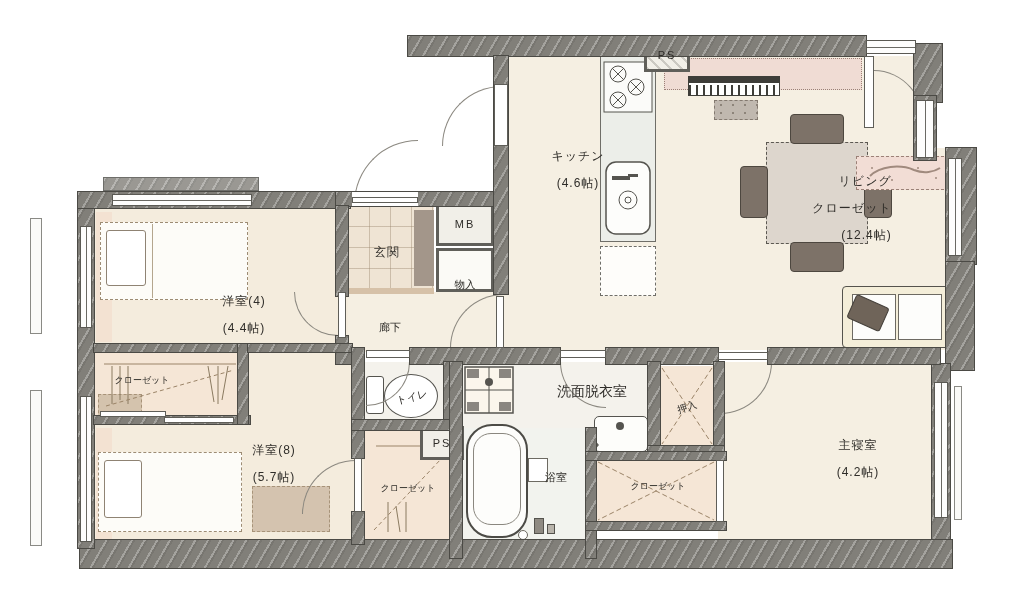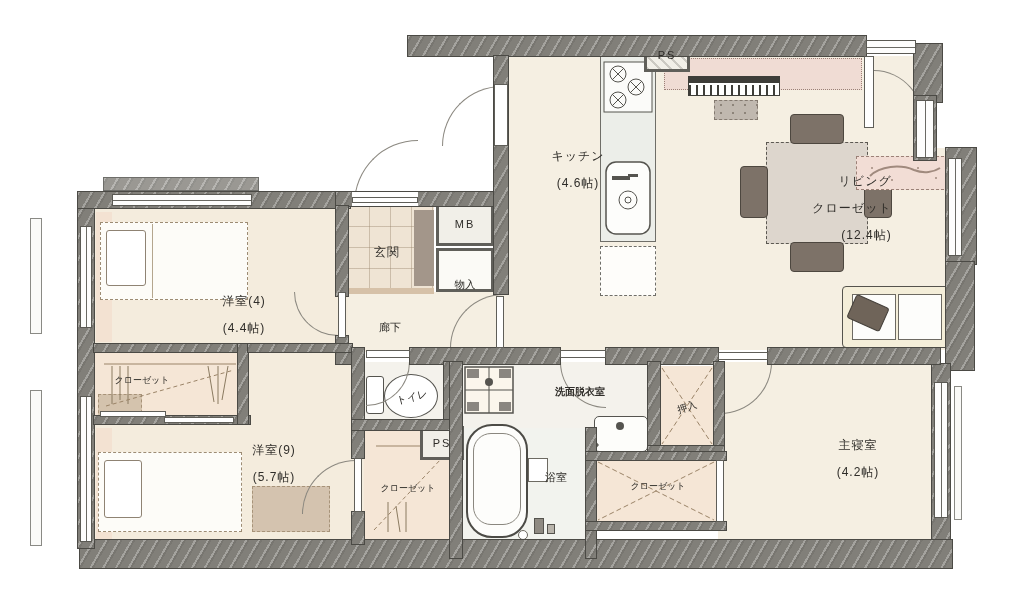--- a/index.html
+++ b/index.html
@@ -244,31 +244,31 @@
   <div class="lbl" style="left:852px;top:202px;text-align:right;">
     <span class="ln">リビング</span>
     <span class="ln">クローゼット</span>
     <span class="ln">(12.4帖)</span>
   </div>
   <div class="lbl" style="left:244px;top:309px;">
     <span class="ln">洋室(4)</span>
     <span class="ln">(4.4帖)</span>
   </div>
   <div class="lbl" style="left:274px;top:458px;">
-    <span class="ln">洋室(9)</span>
+    <span class="ln">洋室(8)</span>
     <span class="ln">(5.7帖)</span>
   </div>
   <div class="lbl" style="left:858px;top:453px;">
     <span class="ln">主寝室</span>
     <span class="ln">(4.2帖)</span>
   </div>
   <div class="lbl" style="left:387px;top:252px;">玄関</div>
   <div class="lbl lbl-sm" style="left:390px;top:327px;font-size:11px;">廊下</div>
   <div class="lbl lbl-sm" style="left:412px;top:397px;font-size:10.5px;transform:translate(-50%,-50%) rotate(-14deg);">トイレ</div>
-  <div class="lbl lbl-sm" style="left:580px;top:391px;font-size:10px;font-weight:bold;">洗面脱衣室</div>
+  <div class="lbl lbl-sm" style="left:592px;top:391px;font-size:14px;">洗面脱衣室</div>
   <div class="lbl lbl-sm" style="left:556px;top:477px;font-size:11px;">浴室</div>
   <div class="lbl lbl-sm" style="left:465px;top:224px;font-size:11px;letter-spacing:2px;">MB</div>
   <div class="lbl lbl-sm" style="left:465px;top:269px;font-size:10.5px;margin-top:15px;">物入</div>
   <div class="lbl lbl-sm" style="left:687px;top:407px;font-size:10px;transform:translate(-50%,-50%) rotate(-18deg);">押入</div>
   <div class="lbl lbl-xs" style="left:142px;top:380px;">クローゼット</div>
   <div class="lbl lbl-xs" style="left:408px;top:488px;">クローゼット</div>
   <div class="lbl lbl-xs" style="left:658px;top:486px;">クローゼット</div>
   <div class="lbl lbl-sm" style="left:667px;top:55px;font-size:11px;letter-spacing:2px;">PS</div>
   <div class="lbl lbl-sm" style="left:442px;top:443px;font-size:11px;letter-spacing:2px;">PS</div>
 

